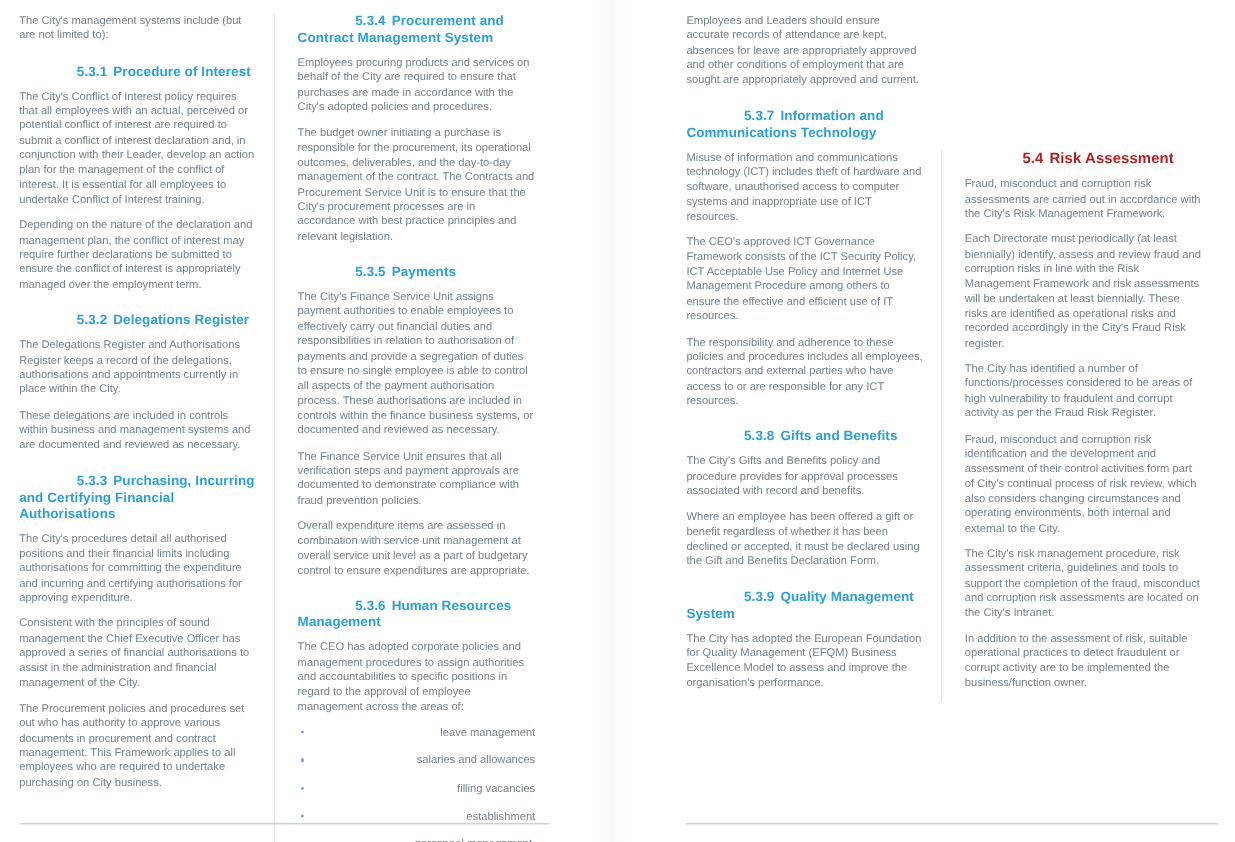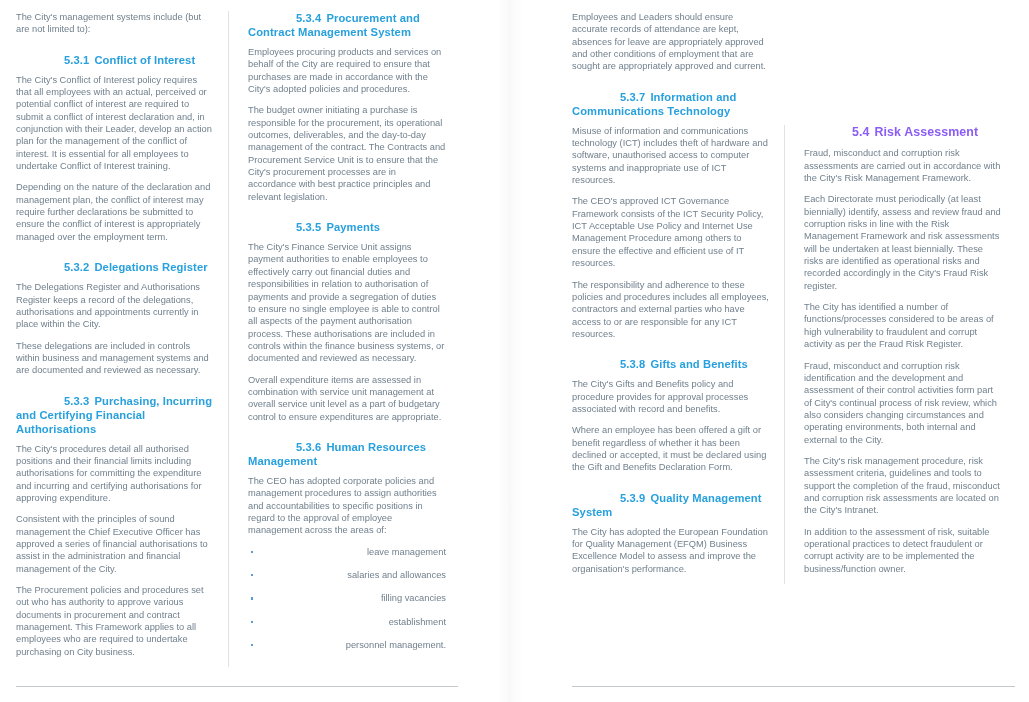--- a/index.html
+++ b/index.html
@@ -70,21 +70,21 @@
   }
 
   h3.heading {
     font-size: 11.2px;
     line-height: 14px;
     font-weight: bold;
     color: #27a0dd;
     margin: 0 0 7px 0;
     letter-spacing: 0.1px;
   }
-  h3.heading.teal { color: #8b5cf6; font-size: 12.4px; line-height: 15px; }
+  h3.heading.teal { color: #b91c1c; font-size: 12.4px; line-height: 15px; }
   h3.heading .num { margin-right: 5px; margin-left: 48px; }
 
   h3.heading.gap { margin-top: 17px; }
 
   p.body {
     font-size: 9.3px;
     line-height: 12.35px;
     margin: 0 0 9px 0;
     color: #71808d;
   }
@@ -128,37 +128,38 @@
 <div class="spread">
 
   <div class="page page-left"></div>
   <div class="page page-right"></div>
 
   <div class="gutter"></div>
 
   <div class="cols cols-left">
     <div class="col">
         <p class="body">The City's management systems include (but are not limited to):</p>
-        <h3 class="heading gap"><span class="num">5.3.1</span><span>Conflict of Interest</span></h3>
+        <h3 class="heading gap"><span class="num">5.3.1</span><span>Procedure of Interest</span></h3>
         <p class="body">The City's Conflict of Interest policy requires that all employees with an actual, perceived or potential conflict of interest are required to submit a conflict of interest declaration and, in conjunction with their Leader, develop an action plan for the management of the conflict of interest. It is essential for all employees to undertake Conflict of Interest training.</p>
         <p class="body">Depending on the nature of the declaration and management plan, the conflict of interest may require further declarations be submitted to ensure the conflict of interest is appropriately managed over the employment term.</p>
         <h3 class="heading gap"><span class="num">5.3.2</span><span>Delegations Register</span></h3>
         <p class="body">The Delegations Register and Authorisations Register keeps a record of the delegations, authorisations and appointments currently in place within the City.</p>
         <p class="body">These delegations are included in controls within business and management systems and are documented and reviewed as necessary.</p>
         <h3 class="heading gap"><span class="num">5.3.3</span><span>Purchasing, Incurring and Certifying Financial Authorisations</span></h3>
         <p class="body">The City's procedures detail all authorised positions and their financial limits including authorisations for committing the expenditure and incurring and certifying authorisations for approving expenditure.</p>
         <p class="body">Consistent with the principles of sound management the Chief Executive Officer has approved a series of financial authorisations to assist in the administration and financial management of the City.</p>
         <p class="body">The Procurement policies and procedures set out who has authority to approve various documents in procurement and contract management. This Framework applies to all employees who are required to undertake purchasing on City business.</p>
       </div>
     <div class="col">
         <h3 class="heading"><span class="num">5.3.4</span><span>Procurement and Contract Management System</span></h3>
         <p class="body">Employees procuring products and services on behalf of the City are required to ensure that purchases are made in accordance with the City's adopted policies and procedures.</p>
         <p class="body">The budget owner initiating a purchase is responsible for the procurement, its operational outcomes, deliverables, and the day-to-day management of the contract. The Contracts and Procurement Service Unit is to ensure that the City's procurement processes are in accordance with best practice principles and relevant legislation.</p>
         <h3 class="heading gap"><span class="num">5.3.5</span><span>Payments</span></h3>
         <p class="body">The City's Finance Service Unit assigns payment authorities to enable employees to effectively carry out financial duties and responsibilities in relation to authorisation of payments and provide a segregation of duties to ensure no single employee is able to control all aspects of the payment authorisation process. These authorisations are included in controls within the finance business systems, or documented and reviewed as necessary.</p>
+        <p class="body">The Finance Service Unit ensures that all verification steps and payment approvals are documented to demonstrate compliance with fraud prevention policies.</p>
         <p class="body">Overall expenditure items are assessed in combination with service unit management at overall service unit level as a part of budgetary control to ensure expenditures are appropriate.</p>
         <h3 class="heading gap"><span class="num">5.3.6</span><span>Human Resources Management</span></h3>
         <p class="body">The CEO has adopted corporate policies and management procedures to assign authorities and accountabilities to specific positions in regard to the approval of employee management across the areas of:</p>
         <ul class="bullets">
           <li>leave management</li>
           <li>salaries and allowances</li>
           <li>filling vacancies</li>
           <li>establishment</li>
           <li>personnel management.</li>
         </ul>

